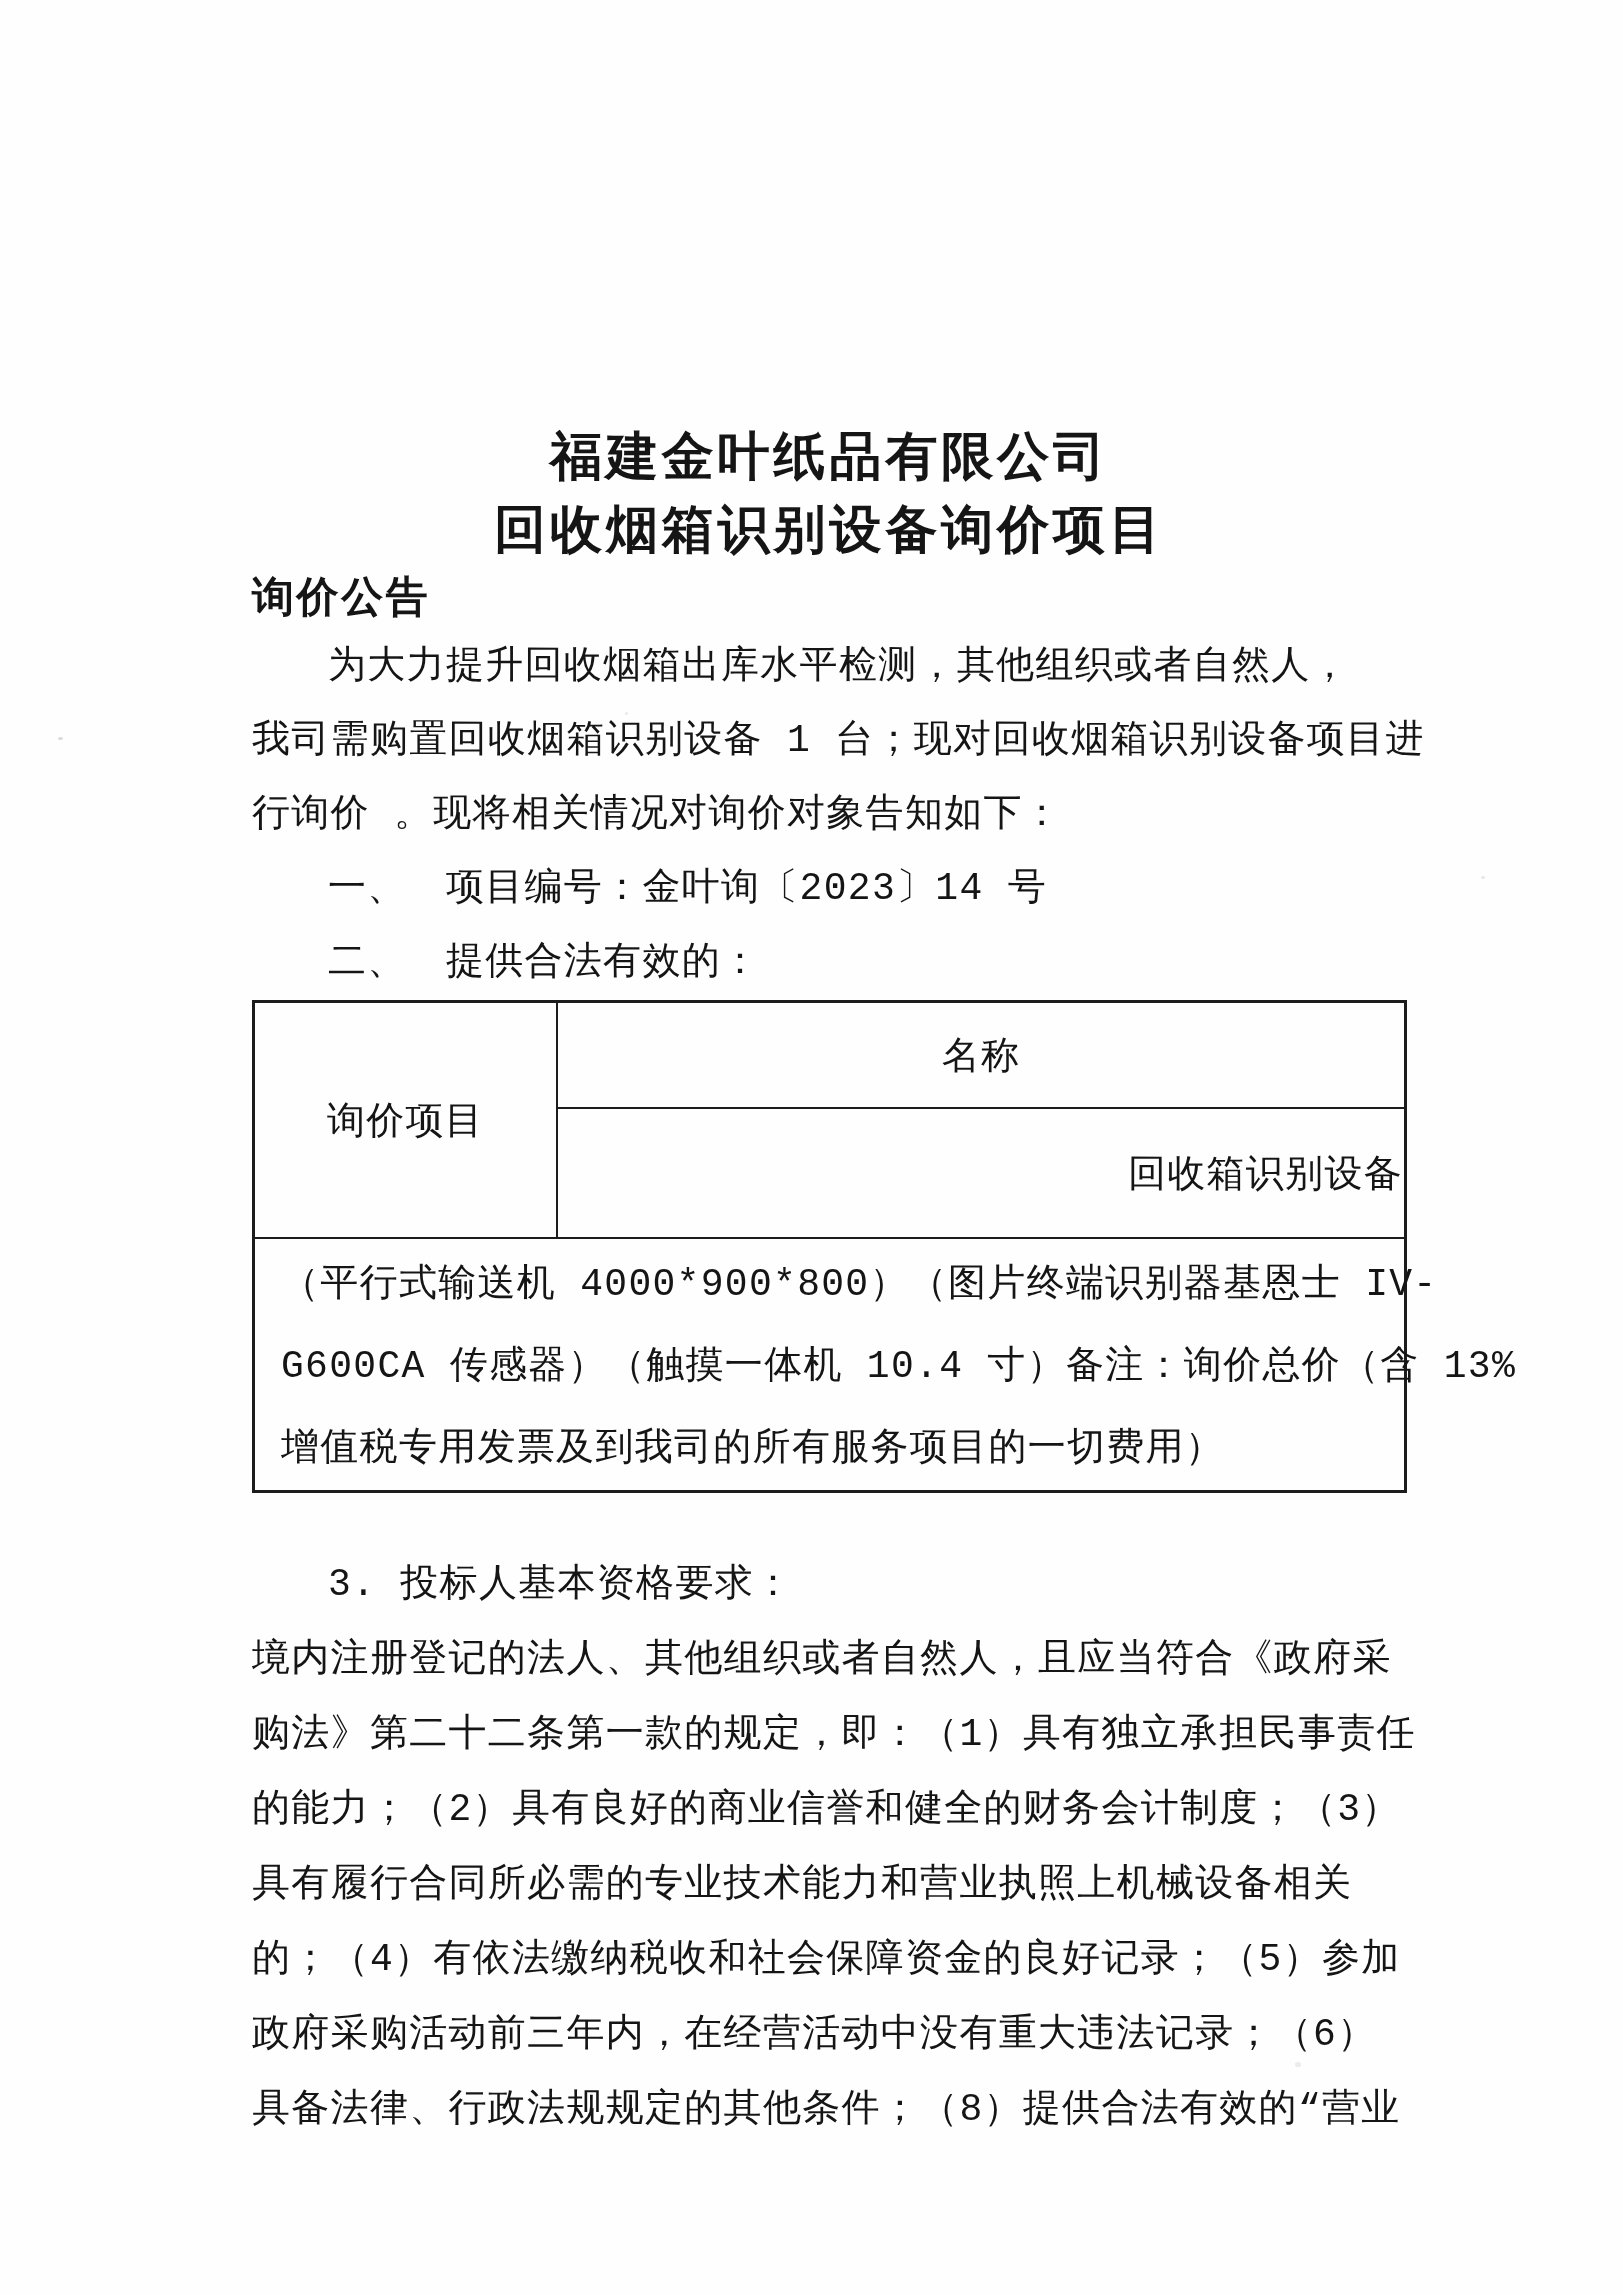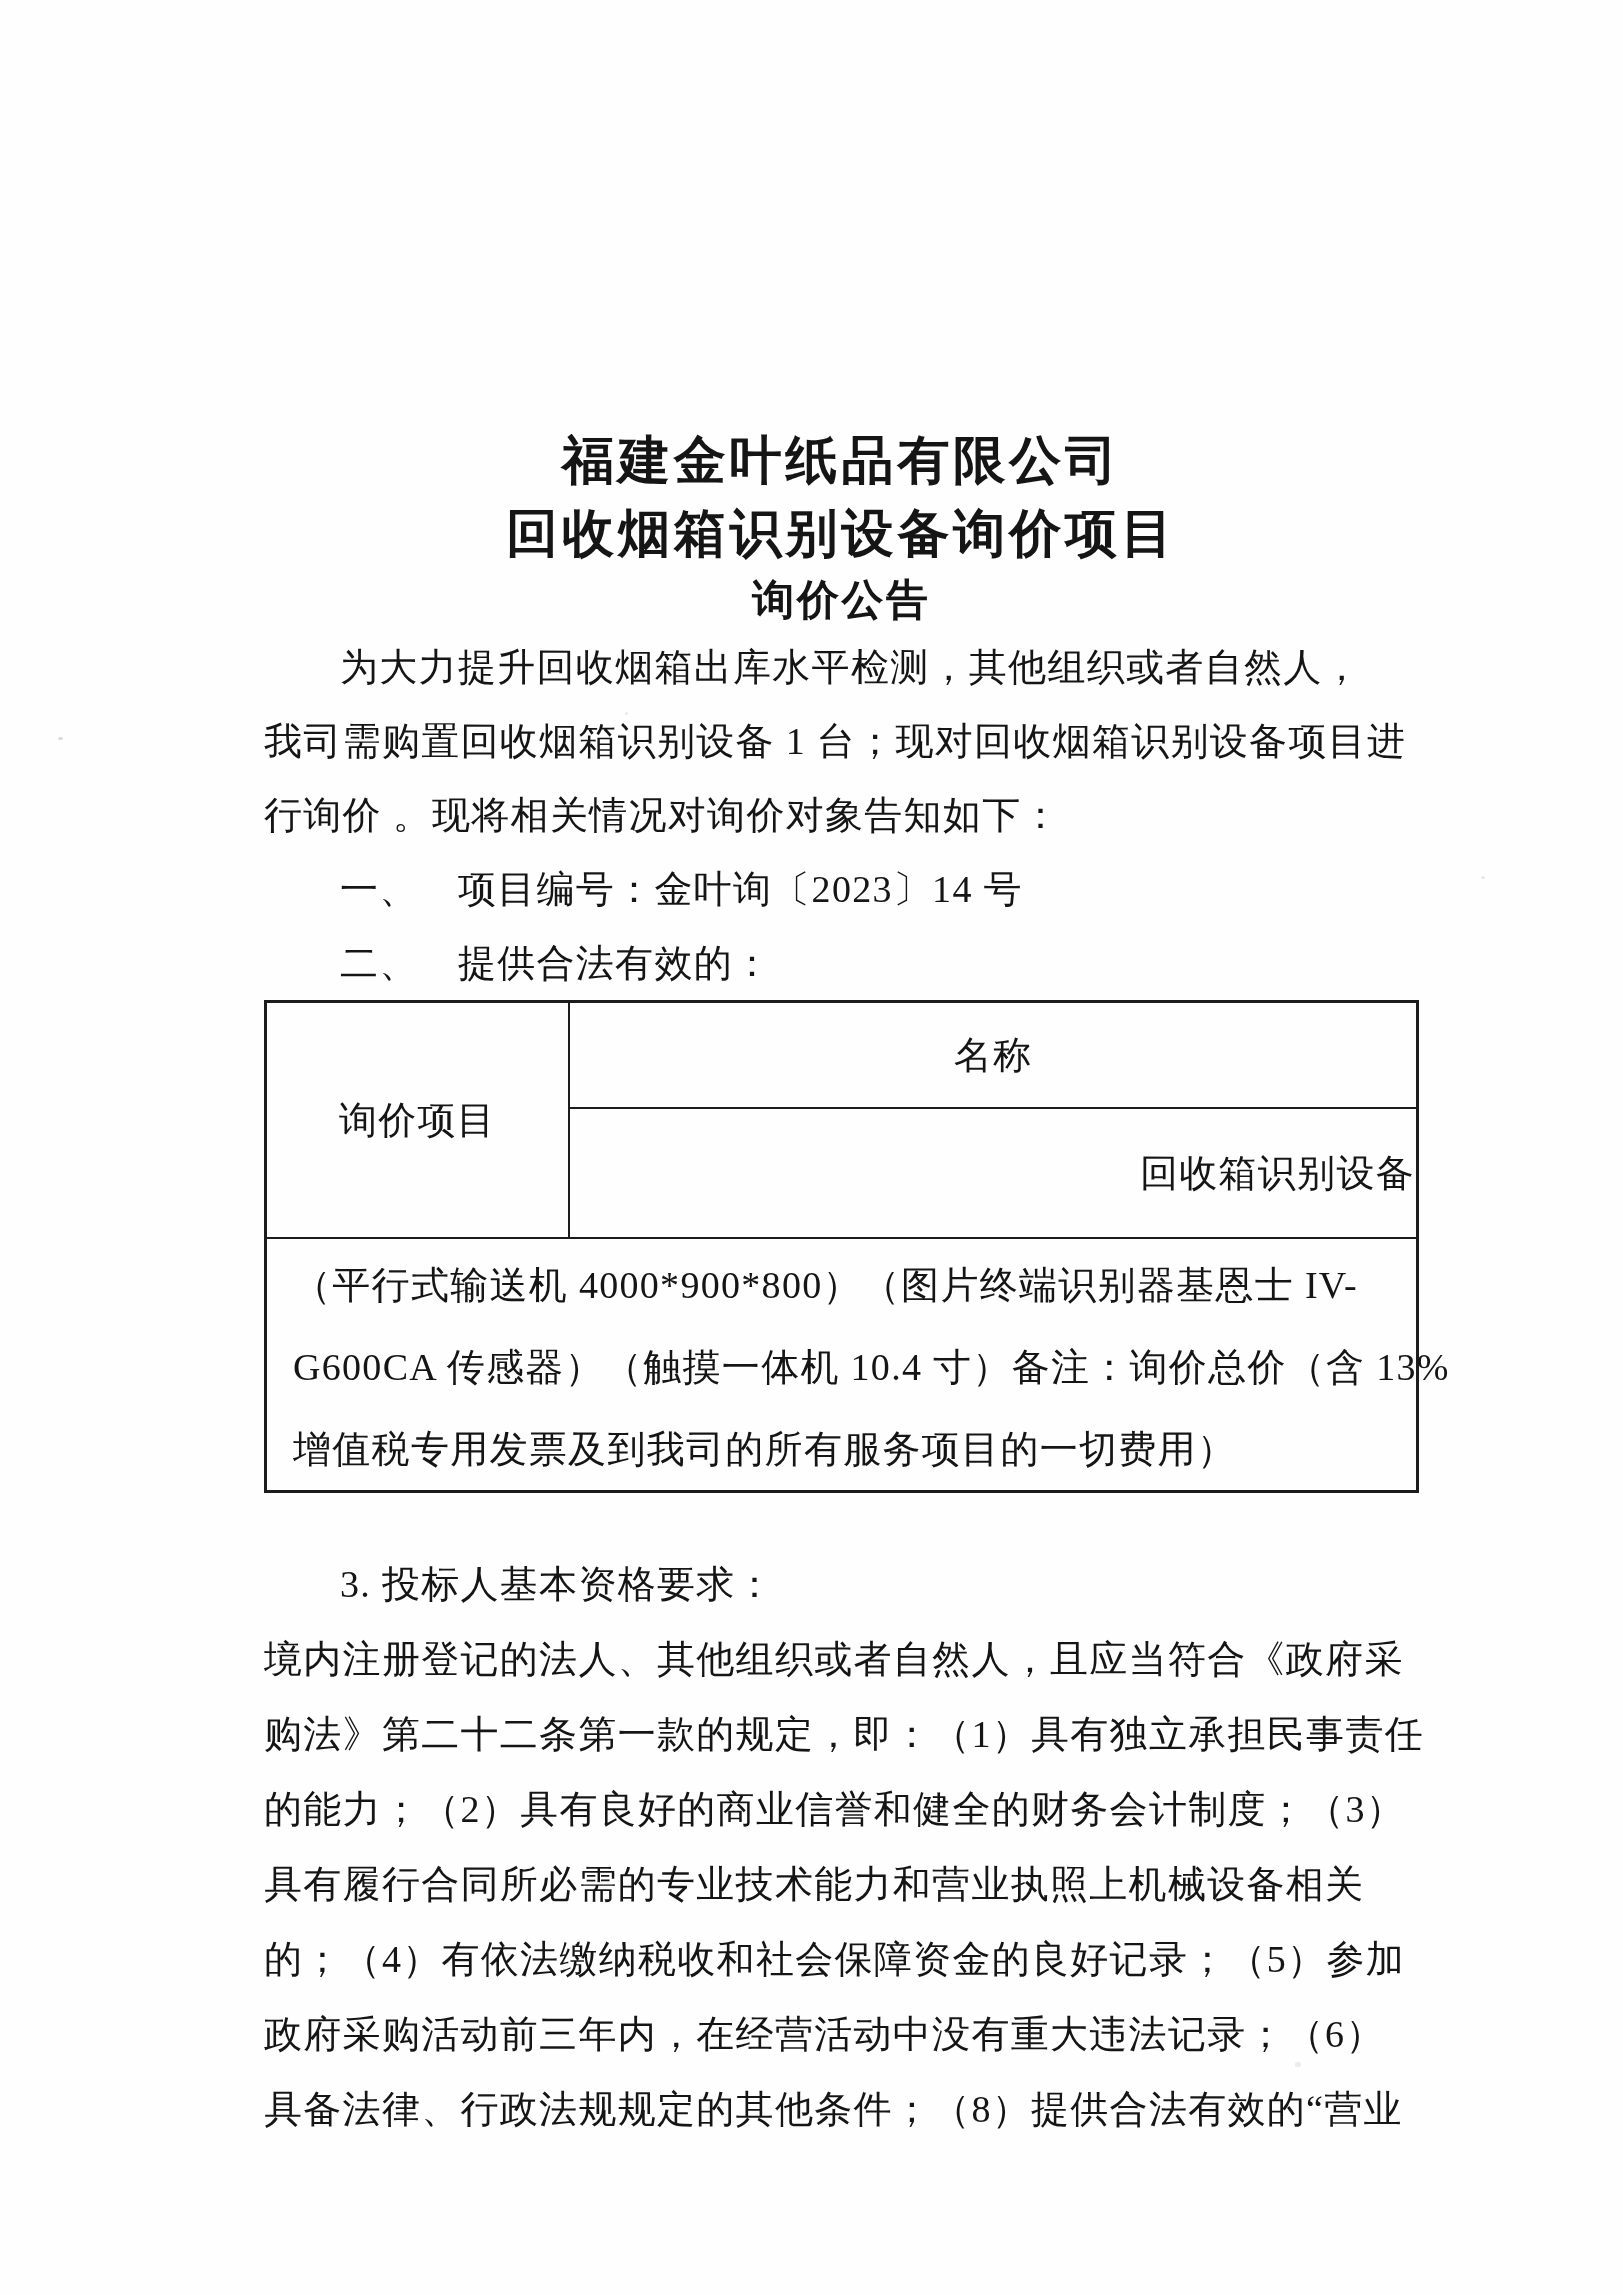--- a/index.html
+++ b/index.html
@@ -7,38 +7,38 @@
     position: relative;
     width: 1623px;
     height: 2295px;
     background: #fefefe;
     overflow: hidden;
     font-family: "Liberation Serif", "DejaVu Serif", serif;
     color: #151515;
   }
   .content {
     position: absolute;
-    left: 264px;
+    left: 252px;
     top: 0;
     width: 1155px;
+    font-family: Liberation Mono, monospace;
   }
   .doc-title {
     font-size: 52px;
     line-height: 73px;
     font-weight: bold;
     text-align: center;
     letter-spacing: 3.9px;
     white-space: nowrap;
   }
   .doc-title.first { margin-top: 424px; }
   .doc-subtitle {
     font-size: 42px;
     line-height: 60px;
     font-weight: bold;
-    text-align: center;
     letter-spacing: 2.6px;
   }
   .body-block {
     font-size: 38px;
     line-height: 74px;
     letter-spacing: 1.3px;
   }
   .line { white-space: nowrap; }
   .indent { text-indent: 76px; }
   table.spec-table {

